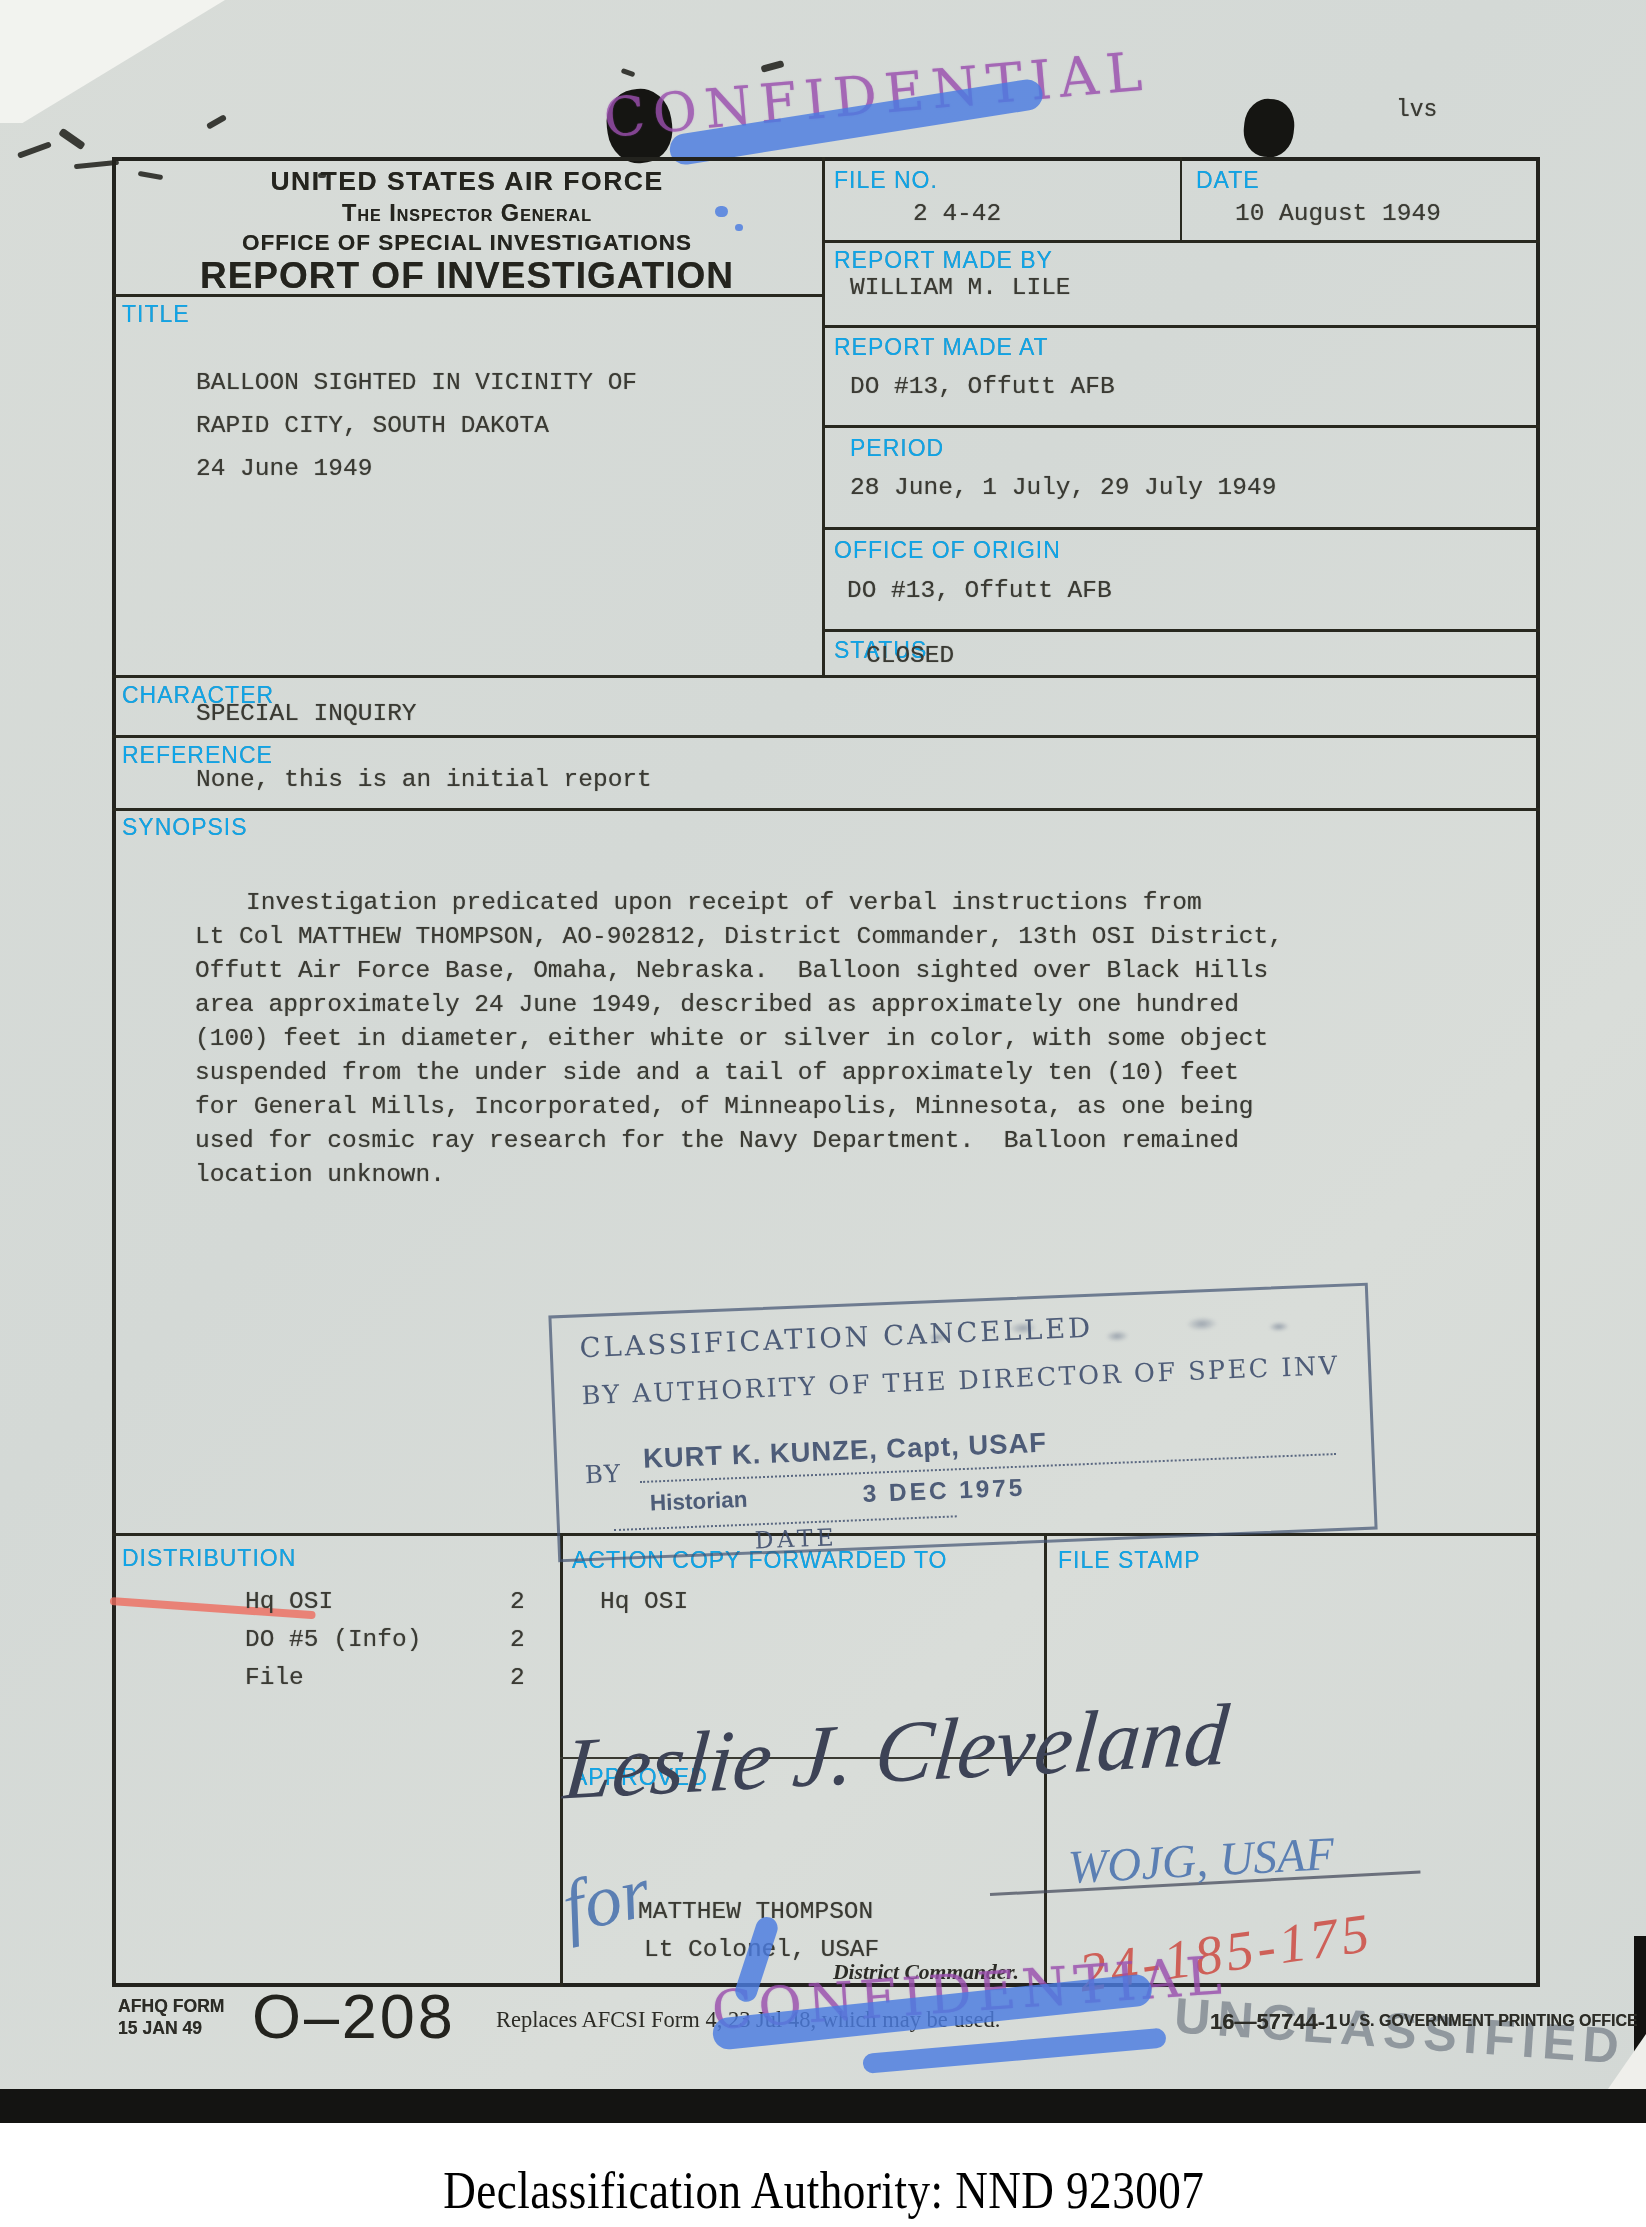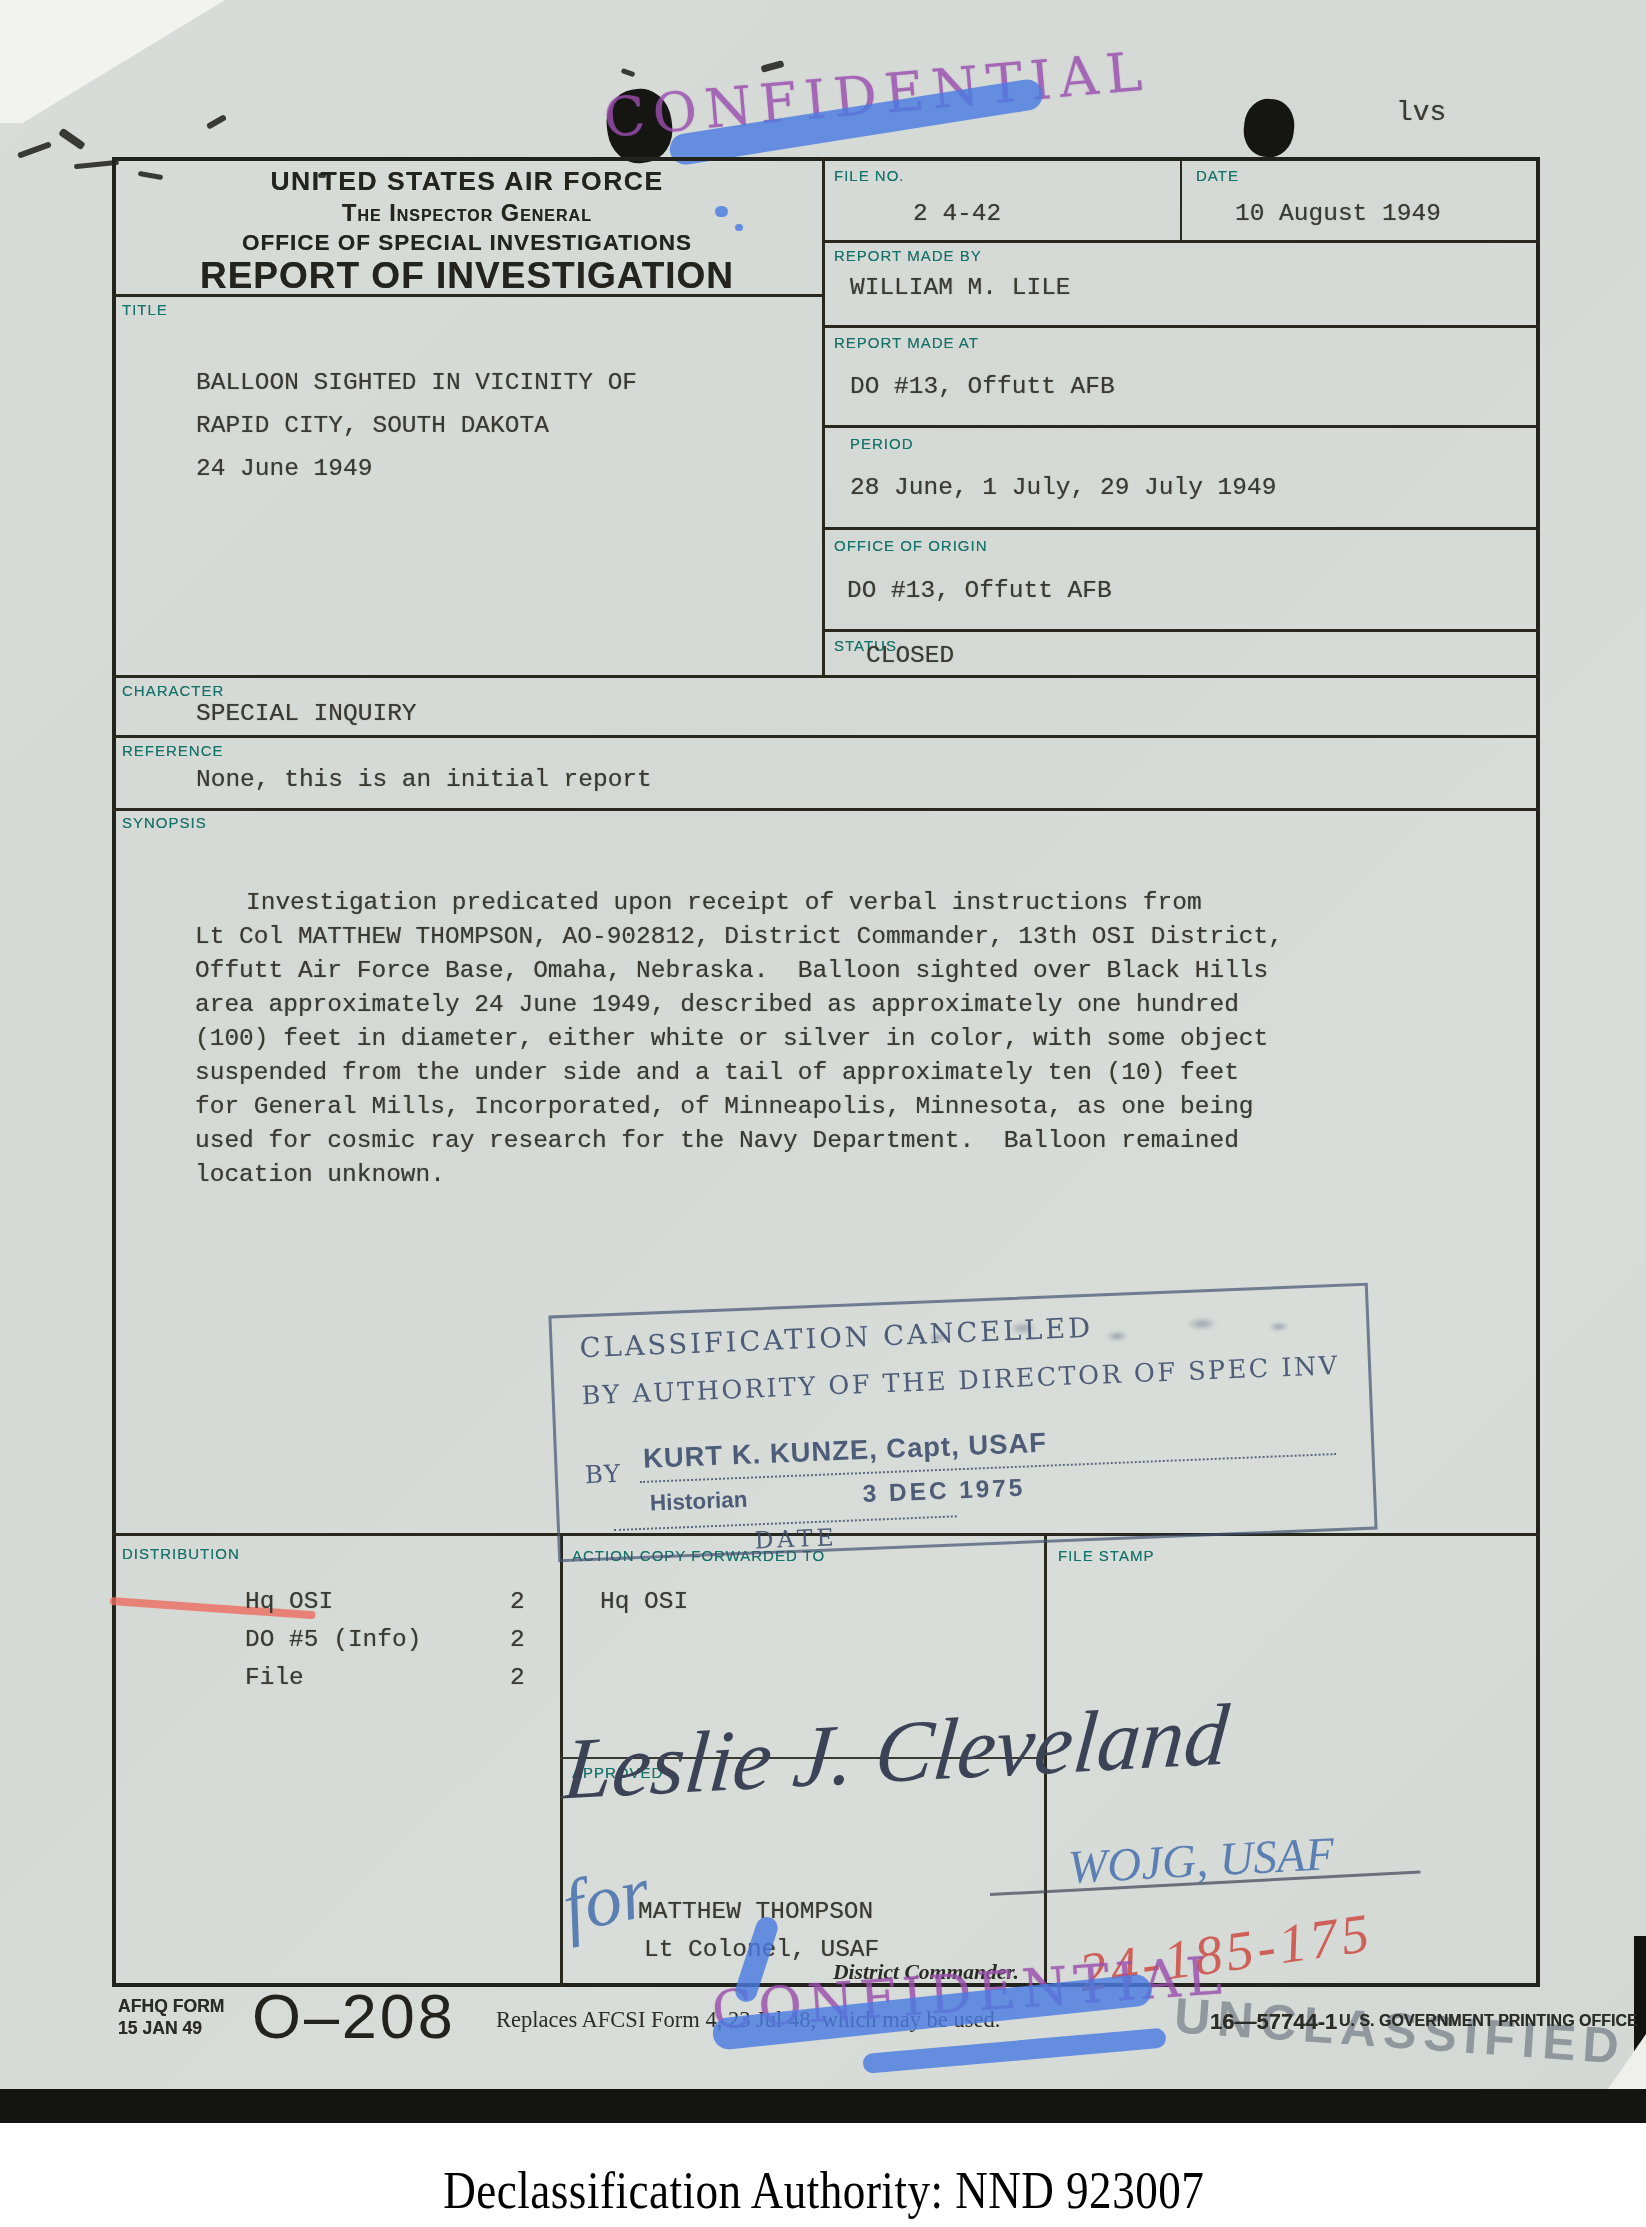--- a/index.html
+++ b/index.html
@@ -10,21 +10,21 @@
   .blackband{position:absolute;left:0;top:2089px;width:1647px;height:34px;background:#141412;}
   .whitefooter{position:absolute;left:0;top:2123px;width:1647px;height:132px;background:#ffffff;
          display:flex;align-items:center;justify-content:center;}
   .declass{font-family:"Liberation Serif","DejaVu Serif",serif;font-size:48px;color:#000;
          transform:scale(.94,1.12);letter-spacing:0.5px;}
   .torn{position:absolute;left:0;top:0;width:225px;height:123px;background:#f2f3ef;
         clip-path:polygon(0 0,100% 0,10% 100%,0 100%);}
   .speck{position:absolute;background:#1d1d19;opacity:.85;border-radius:2.9px;}
   .hole{position:absolute;background:#151512;border-radius:46%;}
   .line{position:absolute;background:#28281f;}
-  .label{position:absolute;font-family:"Liberation Sans",sans-serif;font-size:15px;color:#0f766e;
+  .label{position:absolute;font-family:"Liberation Sans",sans-serif;font-size:23px;color:#0ea5e9;
          letter-spacing:1px;text-shadow:0 0 0.5px rgba(40,40,30,.5);}
   .type{position:absolute;font-family:"Liberation Mono","DejaVu Sans Mono",monospace;
         font-size:24.5px;color:#3a3a33;white-space:pre;text-shadow:0 0 1px rgba(45,45,38,.55);}
   .hdr{position:absolute;left:112px;width:710px;text-align:center;color:#24241e;
        font-family:"Liberation Sans",sans-serif;text-shadow:0 0 0.5px rgba(30,30,25,.6);}
   .stamp-conf{position:absolute;font-family:"DejaVu Serif",serif;color:#9a4fae;opacity:.82;
        letter-spacing:7.8px;transform-origin:left center;text-shadow:0 0 1.5px rgba(154,79,174,.5);}
   .bluebar{position:absolute;background:rgba(75,123,224,.82);border-radius:19.6px;transform-origin:left center;}
   .cancelbox{position:absolute;left:553px;top:1299px;width:814px;height:241px;
        border:3.4px solid rgba(66,82,114,.7);transform:rotate(-2.3deg);color:rgba(58,74,106,.88);
@@ -62,21 +62,21 @@
   <div class="speck" style="left:621px;top:70px;width:13.7px;height:5.4px;transform:rotate(20deg);"></div>
 
   <div class="hole" style="left:607px;top:89px;width:65px;height:74px;transform:rotate(-8deg);"></div>
   <div class="hole" style="left:1244px;top:99px;width:50px;height:58px;transform:rotate(6deg);"></div>
 
   <div class="stamp-conf" style="left:604px;top:87px;font-size:54px;transform:rotate(-5deg);">CONFIDENTIAL</div>
   <div class="bluebar" style="left:670px;top:136px;width:377px;height:31px;transform:rotate(-9deg);"></div>
   <div class="bluebar" style="left:715px;top:206px;width:12.7px;height:10.8px;"></div>
   <div class="bluebar" style="left:735px;top:224px;width:7.8px;height:6.9px;"></div>
 
-  <div class="type" style="left:1396px;top:97px;font-size:28px;">lvs</div>
+  <div class="type" style="left:1396px;top:97px;font-size:23px;">lvs</div>
 
   <div style="position:absolute;left:112px;top:157px;width:1428px;height:1830px;border:4.4px solid #23231e;box-sizing:border-box;"></div>
 
   <div class="line" style="left:822px;top:157px;width:2.5px;height:519px;"></div>
   <div class="line" style="left:1180px;top:157px;width:2px;height:83px;"></div>
   <div class="line" style="left:560px;top:1533px;width:2.5px;height:454px;"></div>
   <div class="line" style="left:1044px;top:1533px;width:2.5px;height:454px;"></div>
 
   <div class="line" style="left:112px;top:294px;width:710px;height:2.5px;"></div>
   <div class="line" style="left:822px;top:240px;width:718px;height:2.5px;"></div>

